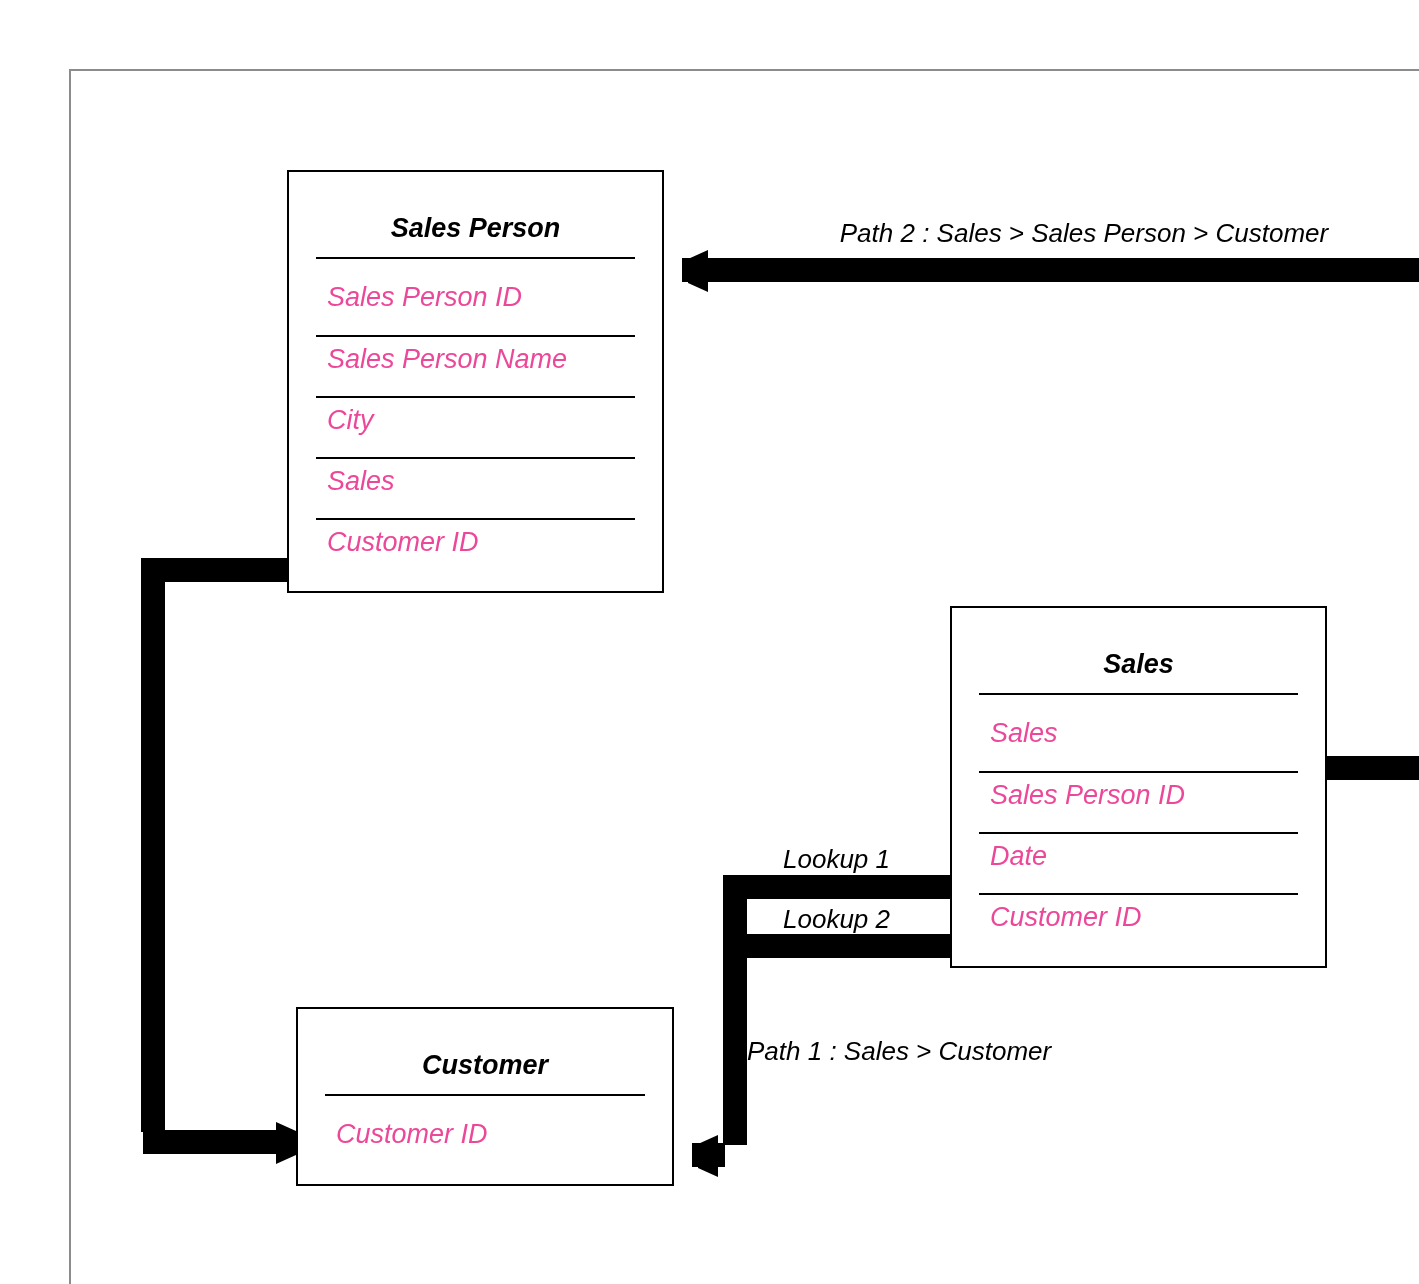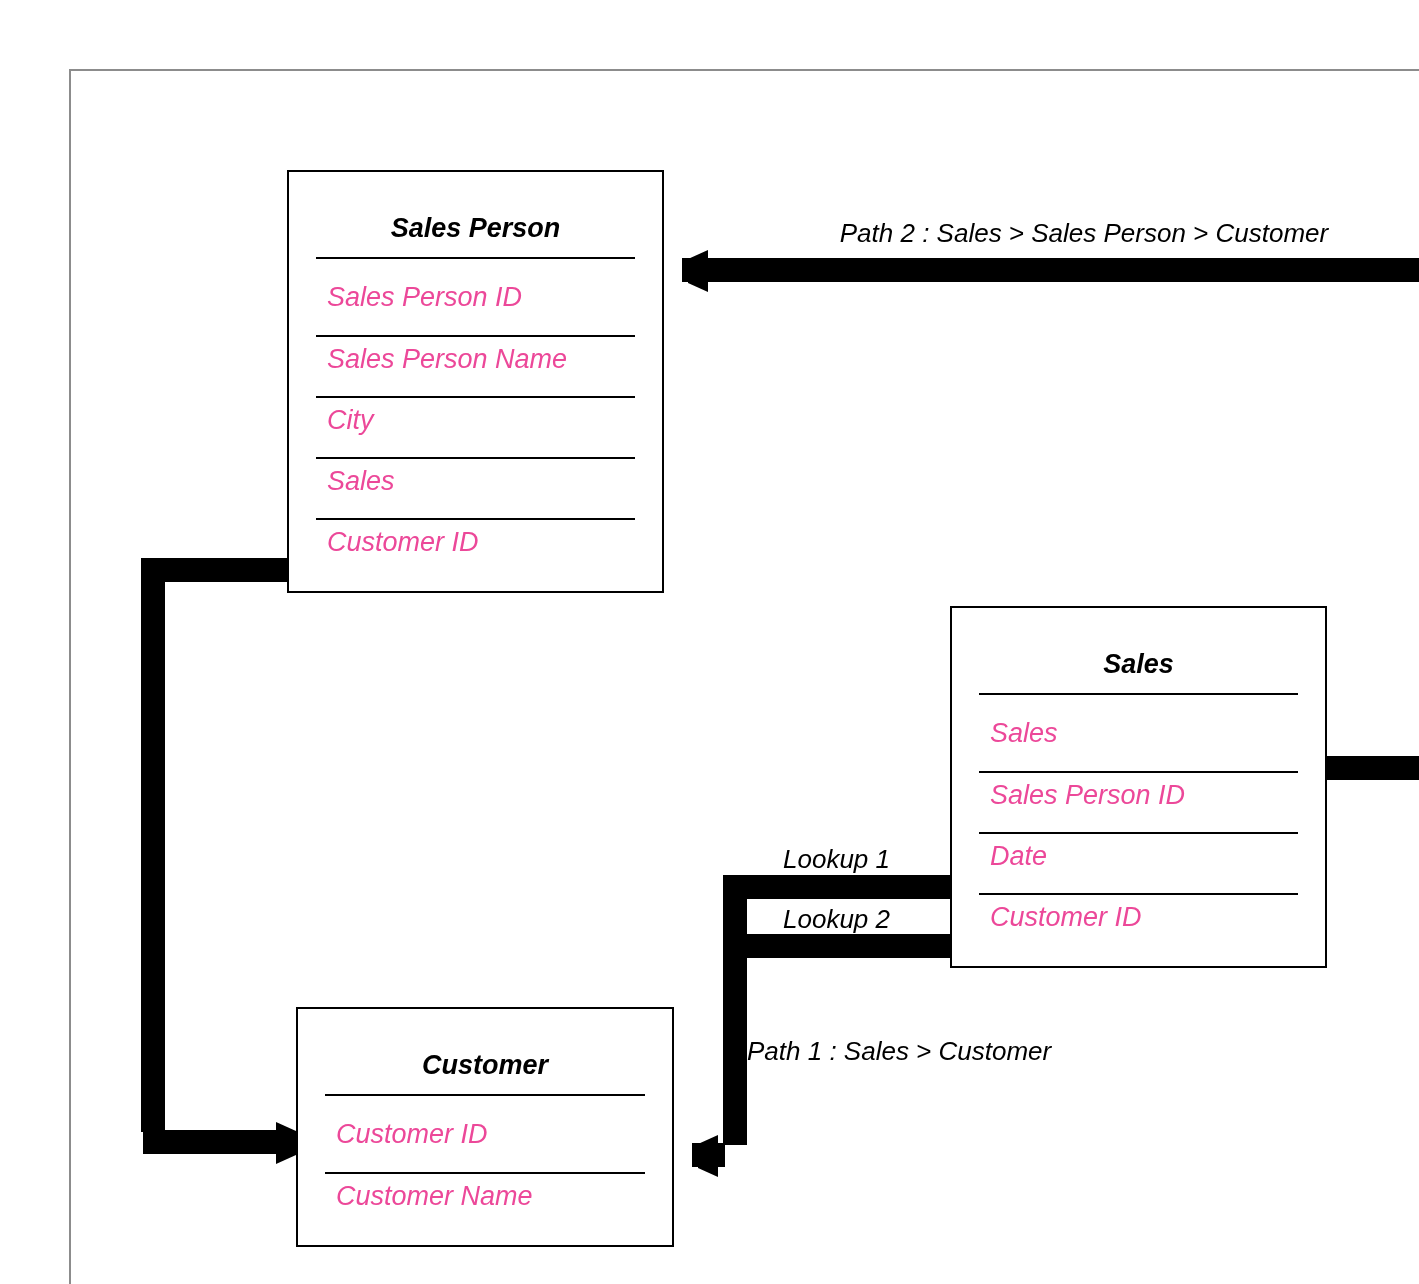--- a/index.html
+++ b/index.html
@@ -72,21 +72,20 @@
     <div class="hd">Sales</div>
     <div class="rw">Sales</div>
     <div class="rw">Sales Person ID</div>
     <div class="rw">Date</div>
     <div class="rw">Customer ID</div>
   </div>
 
   <div class="etable" id="t-customer">
     <div class="hd">Customer</div>
     <div class="rw">Customer ID</div>
-    <div class="rw">Customer Name</div>
   </div>
 
   <div class="line" style="left:1241px; top:670px; width:116px; height:2px;"></div>
   <div class="line" style="left:1355px; top:172px; width:2px; height:500px;"></div>
   <div class="line" style="left:596px; top:172px; width:761px; height:2px;"></div>
   <div class="arrow left" style="left:578px; top:164px;"></div>
   <div class="lbl center" style="left:708px; top:120px; width:580px;">Path 2 : Sales &gt; Sales Person &gt; Customer</div>
 
   <div class="line" style="left:55px; top:472px; width:146px; height:2px;"></div>
   <div class="line" style="left:55px; top:472px; width:2px; height:574px;"></div>

